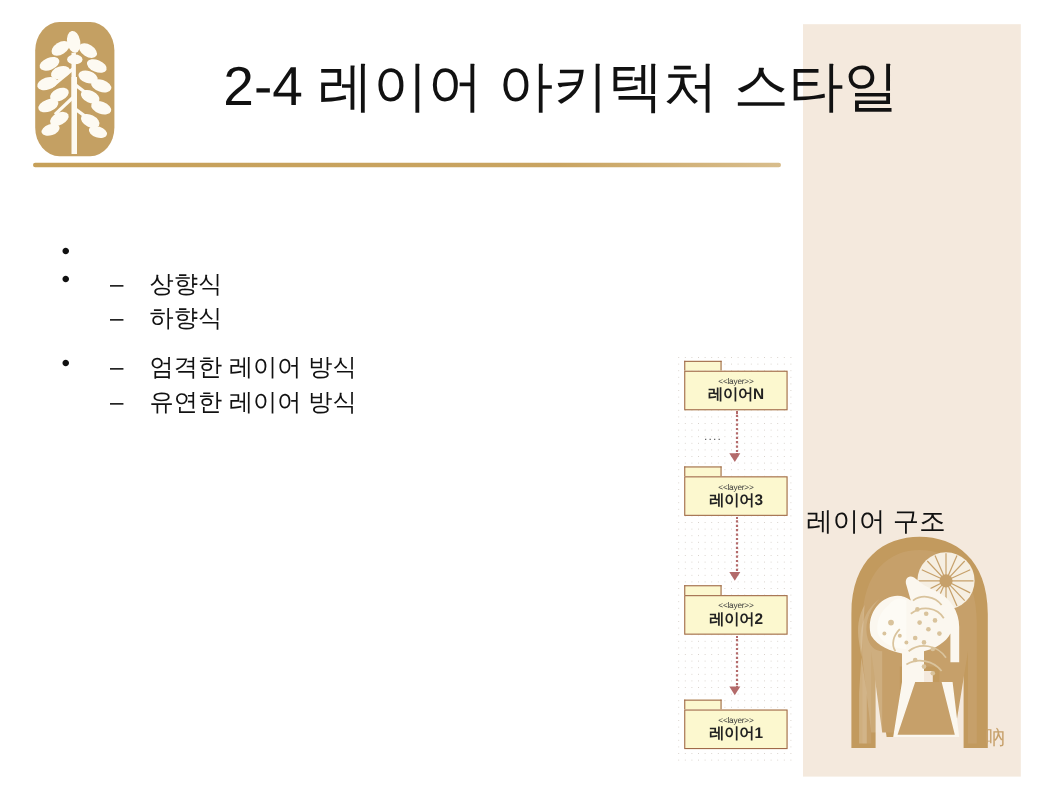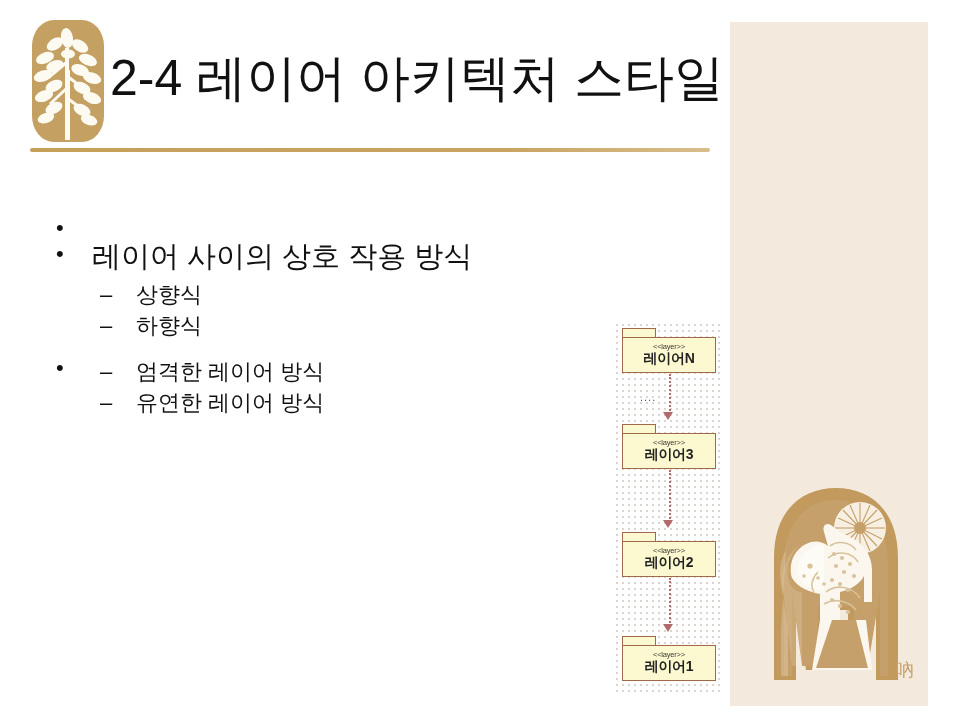--- a/index.html
+++ b/index.html
@@ -55,20 +55,21 @@
   .slide-title {
     position: absolute;
     left: 110px;
     top: 52px;
     width: 800px;
     font-size: 50px;
     line-height: 1.05;
     color: #111111;
     white-space: nowrap;
     letter-spacing: 0px;
+    text-align: center;
   }
   .title-rule {
     position: absolute;
     left: 30px;
     top: 148px;
     width: 680px;
     height: 4px;
     background: linear-gradient(to right, #c6a059 0%, #c9a461 70%, #d8bd8c 100%);
     border-radius: 2px;
   }
@@ -303,21 +304,20 @@
   <div class="body-area">
 
     <div class="b1">
       <span class="mark">•</span>
     </div>
 
     <div class="gap-md"></div>
 
     <div class="b1">
       <span class="mark">•</span>
-      <span>레이어 사이의 상호 작용 방식</span>
     </div>
     <div class="gap-xs"></div>
     <div class="b2">
       <span class="mark">–</span>
       <span>상향식</span>
     </div>
     <div class="b2">
       <span class="mark">–</span>
       <span>하향식</span>
     </div>
@@ -378,14 +378,15 @@
     <div class="pkg" style="top:314px;">
       <div class="tab"></div>
       <div class="bodybox">
         <div class="stereo">&lt;&lt;layer&gt;&gt;</div>
         <div class="lname">레이어1</div>
       </div>
     </div>
 
   </div>
 
+  <div class="diagram-caption">레이어 구조</div>
 
 </div>
 
 </body></html>

